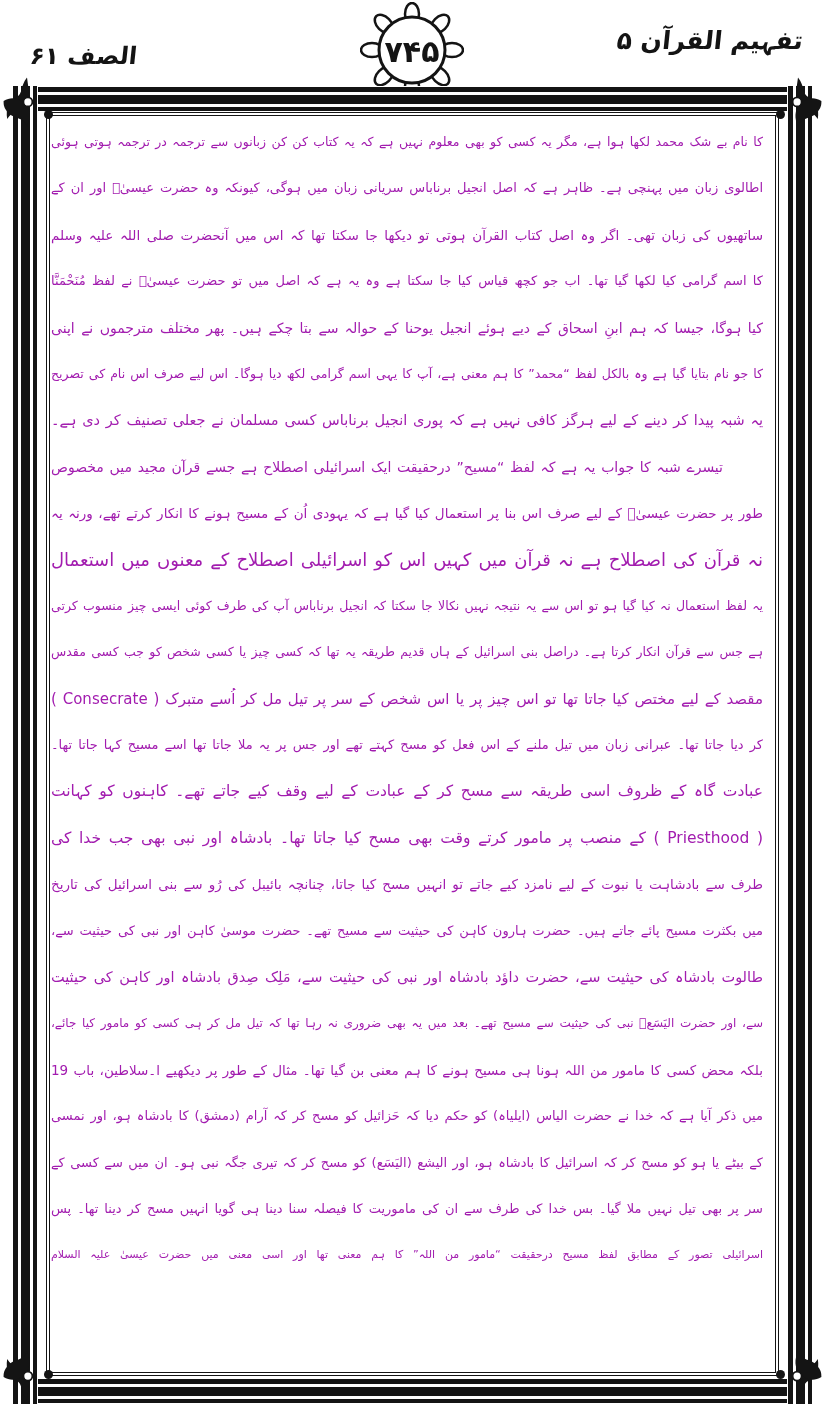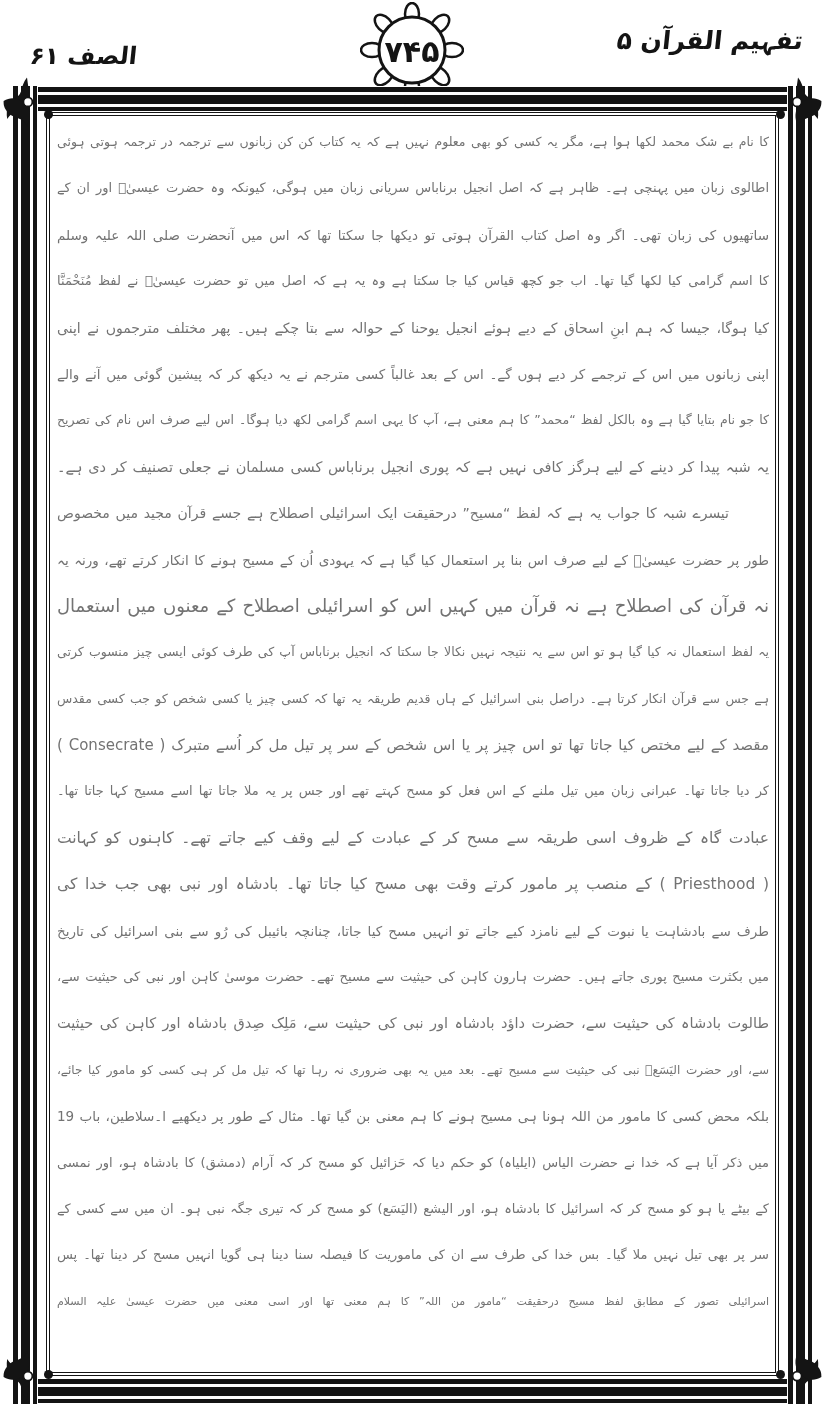--- a/index.html
+++ b/index.html
@@ -28,22 +28,22 @@
   #orn-br{left:771px;top:1350px;transform:scale(-1,-1);}
   #inner-frame{
     position:absolute;left:46px;top:112px;width:733px;height:1264px;
     border:4px double #141414;box-sizing:border-box;background:#ffffff;
   }
   .knot{position:absolute;width:9px;height:9px;background:#141414;border-radius:50%;}
   #knot-tl{left:44px;top:110px;} #knot-tr{left:776px;top:110px;}
   #knot-bl{left:44px;top:1370px;} #knot-br{left:776px;top:1370px;}
   
   #text-area{
-    position:absolute;left:57px;top:119px;width:712px;height:1254px;
-    direction:rtl;color:#737373;
+    position:absolute;left:51px;top:119px;width:712px;height:1254px;
+    direction:rtl;color:#a21caf;
   }
   .line{
     height:46.4px;line-height:46.4px;font-size:15px;
     text-align:justify;text-align-last:justify;overflow:hidden;
     white-space:normal;word-spacing:1px;
   }
   .line.indent{padding-right:40px;}
 </style>
 </head>
 <body>
@@ -99,34 +99,33 @@
   <div class="knot" id="knot-tr"></div>
   <div class="knot" id="knot-bl"></div>
   <div class="knot" id="knot-br"></div>
 
   <div id="text-area">
     <div class="line" style="font-size: 12.5px;">کا نام بے شک محمد لکھا ہوا ہے، مگر یہ کسی کو بھی معلوم نہیں ہے کہ یہ کتاب کن کن زبانوں سے ترجمہ در ترجمہ ہوتی ہوئی</div>
     <div class="line" style="font-size: 13px;">اطالوی زبان میں پہنچی ہے۔ ظاہر ہے کہ اصل انجیل برناباس سریانی زبان میں ہوگی، کیونکہ وہ حضرت عیسیٰؑ اور ان کے</div>
     <div class="line" style="font-size: 13.5px;">ساتھیوں کی زبان تھی۔ اگر وہ اصل کتاب القرآن ہوتی تو دیکھا جا سکتا تھا کہ اس میں آنحضرت صلی اللہ علیہ وسلم</div>
     <div class="line" style="font-size: 13px;">کا اسم گرامی کیا لکھا گیا تھا۔ اب جو کچھ قیاس کیا جا سکتا ہے وہ یہ ہے کہ اصل میں تو حضرت عیسیٰؑ نے لفظ مُنَحْمَنَّا استعمال</div>
     <div class="line" style="font-size: 14px;">کیا ہوگا، جیسا کہ ہم ابنِ اسحاق کے دیے ہوئے انجیل یوحنا کے حوالہ سے بتا چکے ہیں۔ پھر مختلف مترجموں نے اپنی</div>
-    <div class="line" style="font-size: 13.5px;">اپنی زبانوں میں اس کے ترجمے کر دیے ہوں گے۔ اس کے بعد غالباً کسی مترجم نے یہ دیکھ کر کہ پیشین گوئی میں آنے والے</div>
     <div class="line" style="font-size: 12.5px;">کا جو نام بتایا گیا ہے وہ بالکل لفظ “محمد” کا ہم معنی ہے، آپ کا یہی اسم گرامی لکھ دیا ہوگا۔ اس لیے صرف اس نام کی تصریح</div>
     <div class="line" style="font-size: 14.5px;">یہ شبہ پیدا کر دینے کے لیے ہرگز کافی نہیں ہے کہ پوری انجیل برناباس کسی مسلمان نے جعلی تصنیف کر دی ہے۔</div>
     <div class="line indent" style="font-size: 14px;">تیسرے شبہ کا جواب یہ ہے کہ لفظ “مسیح” درحقیقت ایک اسرائیلی اصطلاح ہے جسے قرآن مجید میں مخصوص</div>
     <div class="line" style="font-size: 13.5px;">طور پر حضرت عیسیٰؑ کے لیے صرف اس بنا پر استعمال کیا گیا ہے کہ یہودی اُن کے مسیح ہونے کا انکار کرتے تھے، ورنہ یہ</div>
     <div class="line" style="font-size: 18px;">نہ قرآن کی اصطلاح ہے نہ قرآن میں کہیں اس کو اسرائیلی اصطلاح کے معنوں میں استعمال کیا گیا ہے۔ اس لیے رسول</div>
     <div class="line" style="font-size: 12.5px;">یہ لفظ استعمال نہ کیا گیا ہو تو اس سے یہ نتیجہ نہیں نکالا جا سکتا کہ انجیل برناباس آپ کی طرف کوئی ایسی چیز منسوب کرتی</div>
     <div class="line" style="font-size: 12.5px;">ہے جس سے قرآن انکار کرتا ہے۔ دراصل بنی اسرائیل کے ہاں قدیم طریقہ یہ تھا کہ کسی چیز یا کسی شخص کو جب کسی مقدس</div>
     <div class="line" style="font-size: 15px;">مقصد کے لیے مختص کیا جاتا تھا تو اس چیز پر یا اس شخص کے سر پر تیل مل کر اُسے متبرک ( Consecrate )</div>
     <div class="line" style="font-size: 13px;">کر دیا جاتا تھا۔ عبرانی زبان میں تیل ملنے کے اس فعل کو مسح کہتے تھے اور جس پر یہ ملا جاتا تھا اسے مسیح کہا جاتا تھا۔</div>
     <div class="line" style="font-size: 15.5px;">عبادت گاہ کے ظروف اسی طریقہ سے مسح کر کے عبادت کے لیے وقف کیے جاتے تھے۔ کاہنوں کو کہانت</div>
     <div class="line" style="font-size: 15.5px;">( Priesthood ) کے منصب پر مامور کرتے وقت بھی مسح کیا جاتا تھا۔ بادشاہ اور نبی بھی جب خدا کی</div>
     <div class="line" style="font-size: 13.5px;">طرف سے بادشاہت یا نبوت کے لیے نامزد کیے جاتے تو انہیں مسح کیا جاتا، چنانچہ بائیبل کی رُو سے بنی اسرائیل کی تاریخ</div>
-    <div class="line" style="font-size: 13px;">میں بکثرت مسیح پوری جاتے ہیں۔ حضرت ہارون کاہن کی حیثیت سے مسیح تھے۔ حضرت موسیٰ کاہن اور نبی کی حیثیت سے،</div>
+    <div class="line" style="font-size: 13px;">میں بکثرت مسیح پائے جاتے ہیں۔ حضرت ہارون کاہن کی حیثیت سے مسیح تھے۔ حضرت موسیٰ کاہن اور نبی کی حیثیت سے،</div>
     <div class="line" style="font-size: 14.5px;">طالوت بادشاہ کی حیثیت سے، حضرت داؤد بادشاہ اور نبی کی حیثیت سے، مَلِک صِدق بادشاہ اور کاہن کی حیثیت</div>
     <div class="line" style="font-size: 12px;">سے، اور حضرت الیَسَعؑ نبی کی حیثیت سے مسیح تھے۔ بعد میں یہ بھی ضروری نہ رہا تھا کہ تیل مل کر ہی کسی کو مامور کیا جائے،</div>
     <div class="line" style="font-size: 13.5px;">بلکہ محض کسی کا مامور من اللہ ہونا ہی مسیح ہونے کا ہم معنی بن گیا تھا۔ مثال کے طور پر دیکھیے ا۔سلاطین، باب 19</div>
     <div class="line" style="font-size: 13px;">میں ذکر آیا ہے کہ خدا نے حضرت الیاس (ایلیاہ) کو حکم دیا کہ حَزائیل کو مسح کر کہ آرام (دمشق) کا بادشاہ ہو، اور نمسی</div>
     <div class="line" style="font-size: 13px;">کے بیٹے یا ہو کو مسح کر کہ اسرائیل کا بادشاہ ہو، اور الیشع (الیَسَع) کو مسح کر کہ تیری جگہ نبی ہو۔ ان میں سے کسی کے</div>
     <div class="line" style="font-size: 13px;">سر پر بھی تیل نہیں ملا گیا۔ بس خدا کی طرف سے ان کی ماموریت کا فیصلہ سنا دینا ہی گویا انہیں مسح کر دینا تھا۔ پس</div>
     <div class="line" style="font-size: 11px;">اسرائیلی تصور کے مطابق لفظ مسیح درحقیقت “مامور من اللہ” کا ہم معنی تھا اور اسی معنی میں حضرت عیسیٰ علیہ السلام</div>
   </div>
 
 </div>

